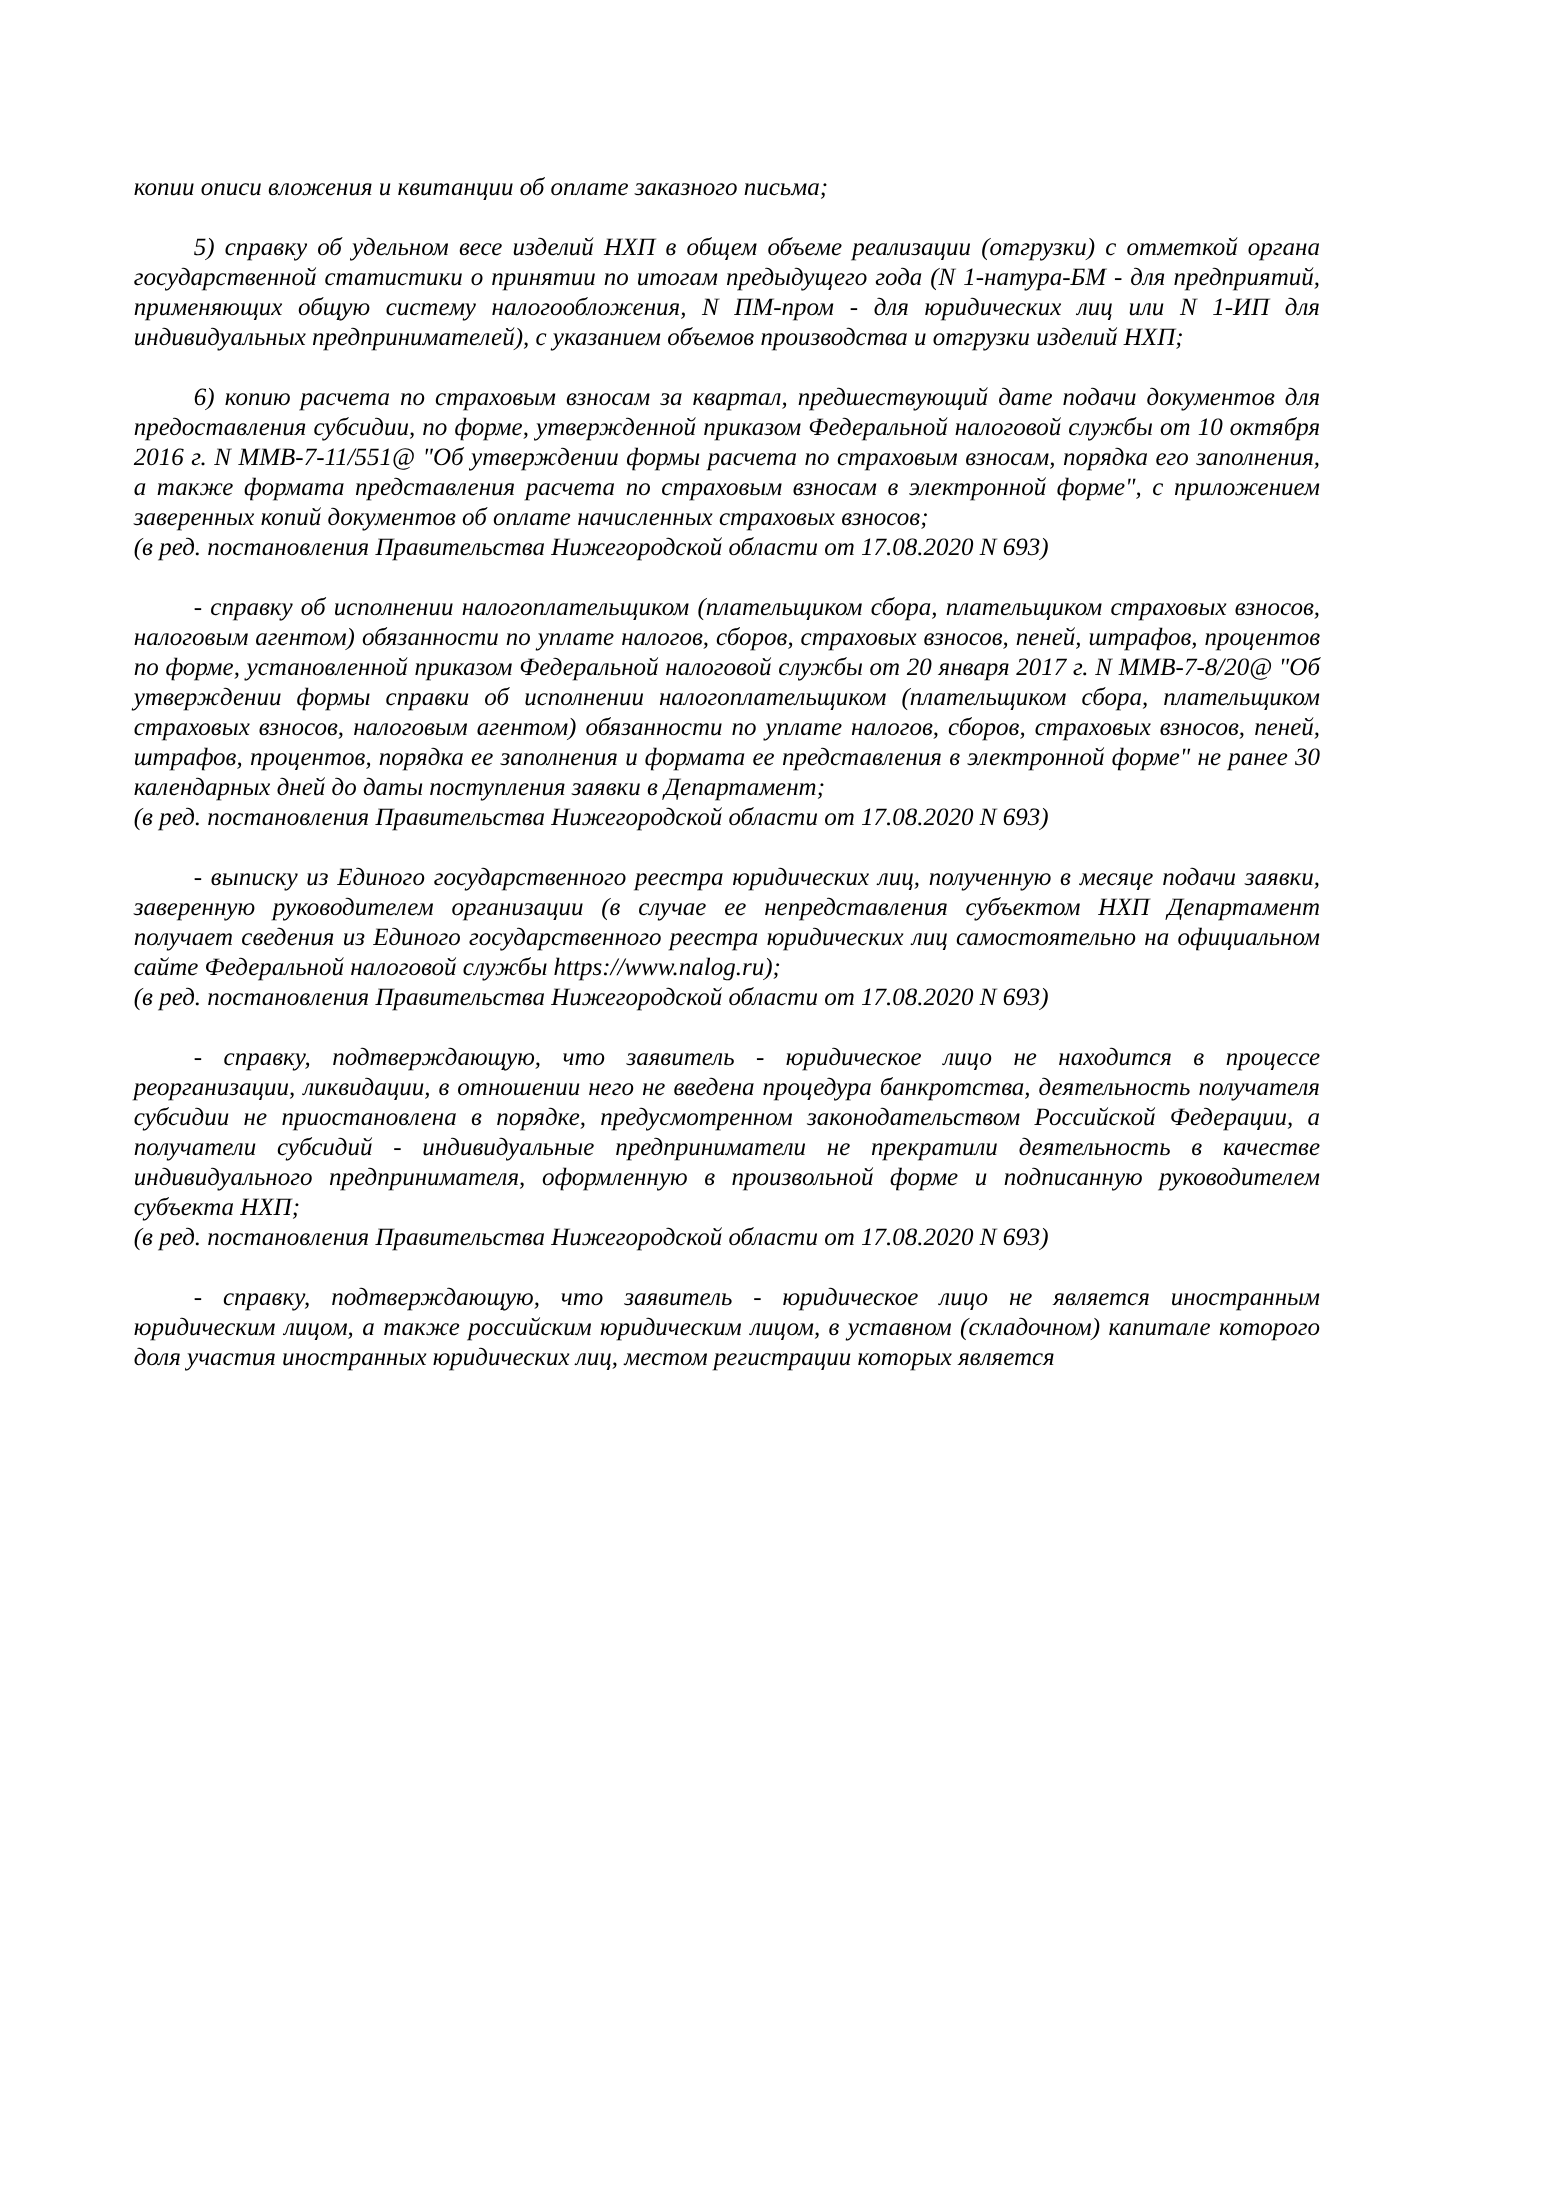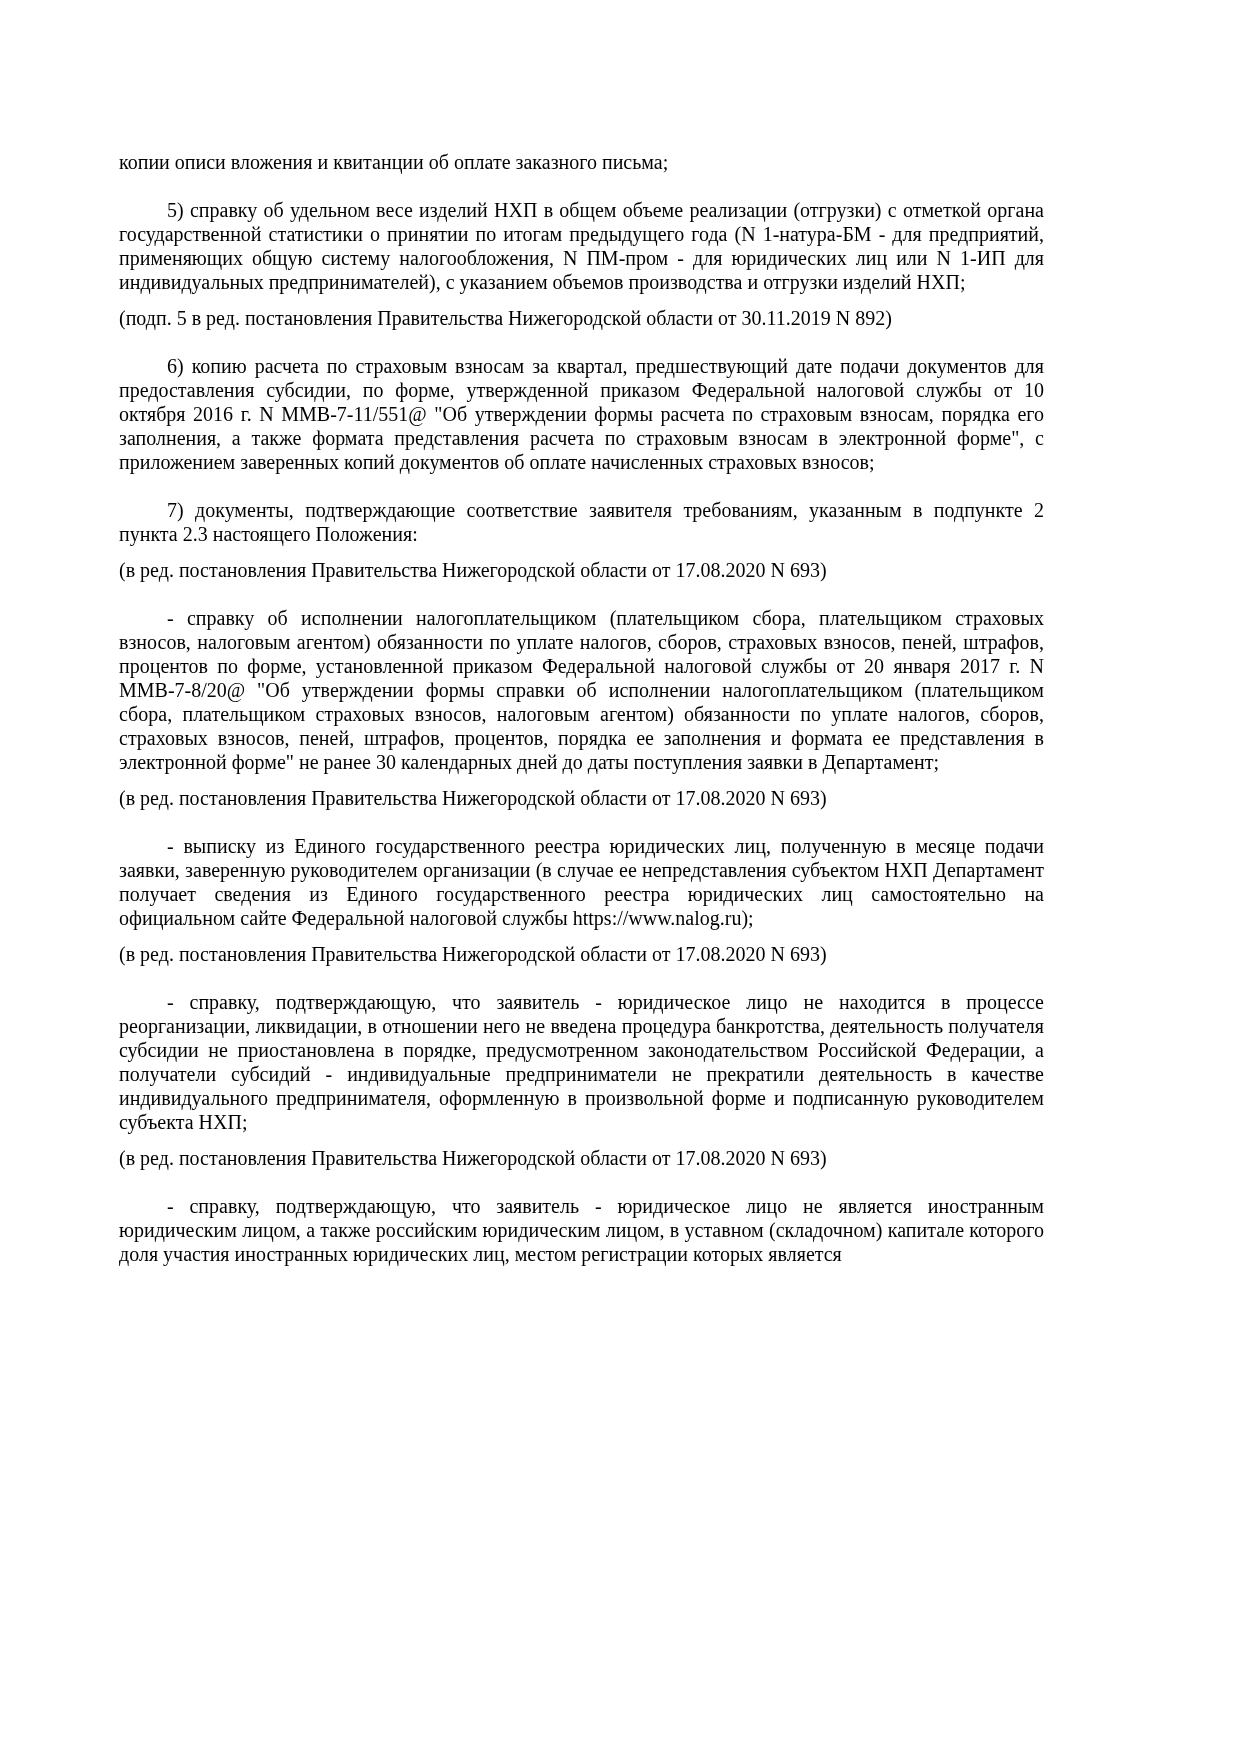--- a/index.html
+++ b/index.html
@@ -16,39 +16,38 @@
     width: 1240px;
     min-height: 1754px;
     background: #ffffff;
     padding: 138px 184px 60px 107px;
     font-family: "Liberation Serif", "DejaVu Serif", serif;
     font-size: 20px;
     line-height: 24px;
     color: #000000;
   }
   .para {
-    margin: 12px;
+    margin: 0;
     text-align: justify;
+    font-style: italic;
   }
   .para.indent {
     text-indent: 48px;
   }
   .para.spaced {
     margin-top: 24px;
   }
 </style>
 </head>
 <body>
 
 <div class="page">
   <p class="para">копии описи вложения и квитанции об оплате заказного письма;</p>
   <p class="para indent spaced">5) справку об удельном весе изделий НХП в общем объеме реализации (отгрузки) с отметкой органа государственной статистики о принятии по итогам предыдущего года (N 1-натура-БМ - для предприятий, применяющих общую систему налогообложения, N ПМ-пром - для юридических лиц или N 1-ИП для индивидуальных предпринимателей), с указанием объемов производства и отгрузки изделий НХП;</p>
-  <p class="para">(подп. 5 в ред. постановления Правительства Нижегородской области от 30.11.2019 N 892)</p>
   <p class="para indent spaced">6) копию расчета по страховым взносам за квартал, предшествующий дате подачи документов для предоставления субсидии, по форме, утвержденной приказом Федеральной налоговой службы от 10 октября 2016 г. N ММВ-7-11/551@ "Об утверждении формы расчета по страховым взносам, порядка его заполнения, а также формата представления расчета по страховым взносам в электронной форме", с приложением заверенных копий документов об оплате начисленных страховых взносов;</p>
-  <p class="para indent spaced">7) документы, подтверждающие соответствие заявителя требованиям, указанным в подпункте 2 пункта 2.3 настоящего Положения:</p>
   <p class="para">(в ред. постановления Правительства Нижегородской области от 17.08.2020 N 693)</p>
   <p class="para indent spaced">- справку об исполнении налогоплательщиком (плательщиком сбора, плательщиком страховых взносов, налоговым агентом) обязанности по уплате налогов, сборов, страховых взносов, пеней, штрафов, процентов по форме, установленной приказом Федеральной налоговой службы от 20 января 2017 г. N ММВ-7-8/20@ "Об утверждении формы справки об исполнении налогоплательщиком (плательщиком сбора, плательщиком страховых взносов, налоговым агентом) обязанности по уплате налогов, сборов, страховых взносов, пеней, штрафов, процентов, порядка ее заполнения и формата ее представления в электронной форме" не ранее 30 календарных дней до даты поступления заявки в Департамент;</p>
   <p class="para">(в ред. постановления Правительства Нижегородской области от 17.08.2020 N 693)</p>
   <p class="para indent spaced">- выписку из Единого государственного реестра юридических лиц, полученную в месяце подачи заявки, заверенную руководителем организации (в случае ее непредставления субъектом НХП Департамент получает сведения из Единого государственного реестра юридических лиц самостоятельно на официальном сайте Федеральной налоговой службы https://www.nalog.ru);</p>
   <p class="para">(в ред. постановления Правительства Нижегородской области от 17.08.2020 N 693)</p>
   <p class="para indent spaced">- справку, подтверждающую, что заявитель - юридическое лицо не находится в процессе реорганизации, ликвидации, в отношении него не введена процедура банкротства, деятельность получателя субсидии не приостановлена в порядке, предусмотренном законодательством Российской Федерации, а получатели субсидий - индивидуальные предприниматели не прекратили деятельность в качестве индивидуального предпринимателя, оформленную в произвольной форме и подписанную руководителем субъекта НХП;</p>
   <p class="para">(в ред. постановления Правительства Нижегородской области от 17.08.2020 N 693)</p>
   <p class="para indent spaced">- справку, подтверждающую, что заявитель - юридическое лицо не является иностранным юридическим лицом, а также российским юридическим лицом, в уставном (складочном) капитале которого доля участия иностранных юридических лиц, местом регистрации которых является</p>
 </div>
 

